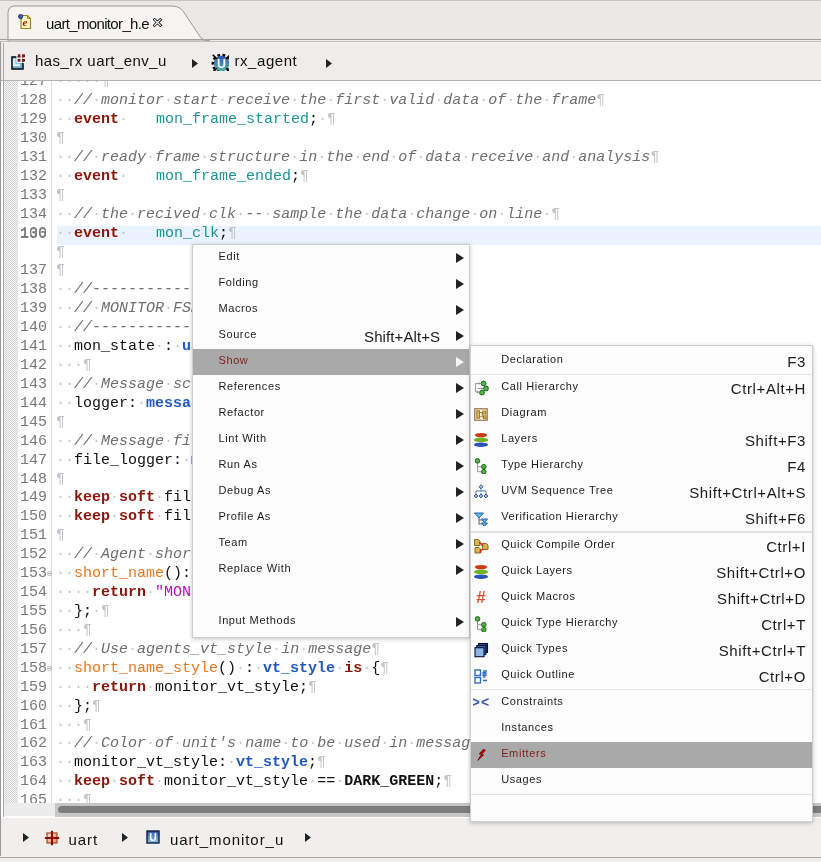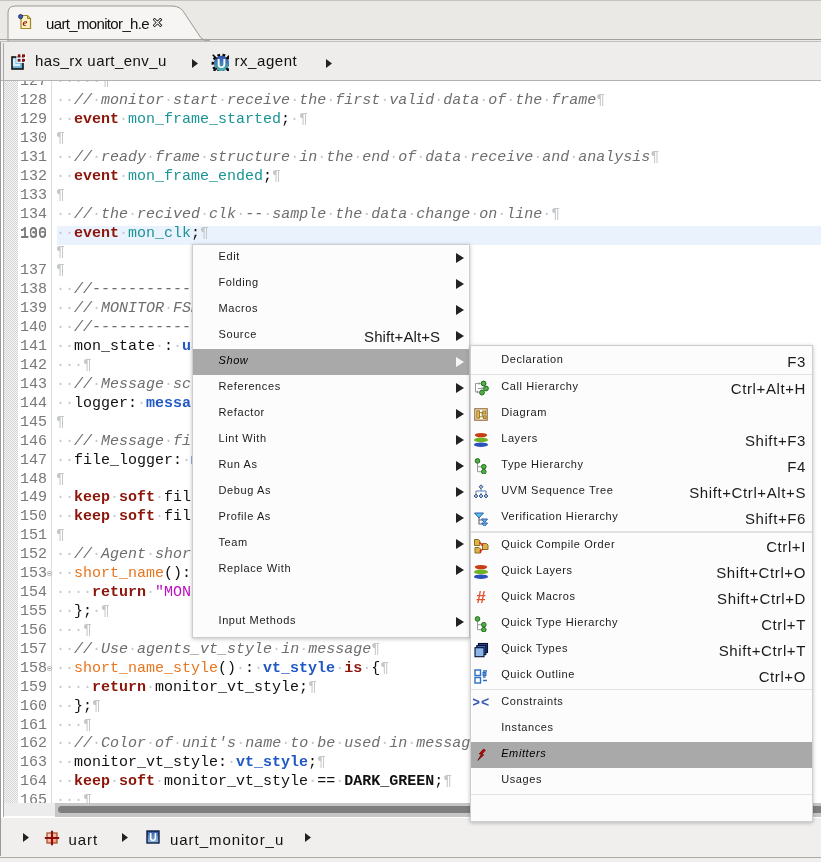--- a/index.html
+++ b/index.html
@@ -19,21 +19,21 @@
 #bc .t { position:absolute; top:9.4px; font-size:15px; color:#111; }
 
 #ed { position:absolute; left:2px; top:81px; width:819px; height:721.6px; background:#fff; overflow:hidden; }
 #ruler { position:absolute; left:1.5px; top:0; width:14.5px; height:722px;
   background:repeating-conic-gradient(#d4d4d4 0% 25%, #f6f6f6 0% 50%); background-size:2px 2px; }
 #foldline { position:absolute; left:49px; top:0; width:1px; height:722px; background:#dcdcdc; }
 .num { position:absolute; left:18px; width:27px; height:19px; font:15px/18.92px "Liberation Mono",monospace; color:#787878; }
 .cl { position:absolute; left:54px; height:19px; font:15px/18.92px "Liberation Mono",monospace; color:#111; white-space:pre; }
 .cl .c { color:#6e6e6e; font-style:italic; }
 .cl .k { color:#8c150a; font-weight:bold; }
-.cl .ev { color:#1b9496; }
+.cl .ev { color:#1b9496;margin-left:28px; }
 .cl .t { color:#2159c4; font-weight:bold; }
 .cl .m { color:#e8761f; }
 .cl .s { color:#bb0fbb; }
 .cl .b { font-weight:bold; color:#111; }
 #hl135 { position:absolute; left:55px; top:144.6px; width:764px; height:18.92px; background:#e9f2fd; }
 .fold { position:absolute; left:45px; line-height:0; }
 
 #corner { position:absolute; left:4px; top:802.6px; width:51px; height:13.4px; background:#ececec; }
 #hsb { position:absolute; left:55px; top:802.6px; width:766px; height:14.4px; background:#c6c6c6; }
 #hsbthumb { position:absolute; left:3px; top:3.4px; width:766px; height:6.6px; background:#7e7e7e; border-radius:3.5px; }
@@ -48,21 +48,21 @@
 .mi { position:absolute; left:0; width:100%; height:26px; }
 .mi2 { position:absolute; left:0; width:100%; height:26px; }
 .ml { position:absolute; top:5.1px; font-size:11px; color:#1b1b1b; letter-spacing:0.6px; white-space:nowrap; }
 .mi .ml { left:25.5px; }
 .mi .sc { letter-spacing:0.1px; }
 .mi2 .ml { left:30px; }
 .sc { position:absolute; right:29px; top:5.1px; font-size:15px; color:#1b1b1b; letter-spacing:0.6px; }
 .mi2 .sc { right:6.5px; }
 .mi .ar { position:absolute; right:5.5px; top:8px; width:0; height:0; border-left:8px solid #222; border-top:5px solid transparent; border-bottom:5px solid transparent; }
 .sel { background:#a9a9a9; }
-.sel .ml, .sel .sc { color:#000000;font-style:italic; }
+.sel .ml, .sel .sc { color:#7f1d1d; }
 .sel .ar { border-left-color:#f6f6f6; }
 .msep { position:absolute; left:0; width:100%; height:1.2px; background:#e2e2e2; }
 .mic { position:absolute; left:1.5px; top:5px; width:16px; height:16px; }
 .ab { position:absolute; }
 </style></head><body>
 <div id="win">
   <div id="lborder1"></div>
     <div id="lborder2"></div>
   <div id="tabbar">
     <svg id="tab" width="208" height="38" viewBox="0 0 208 38">

